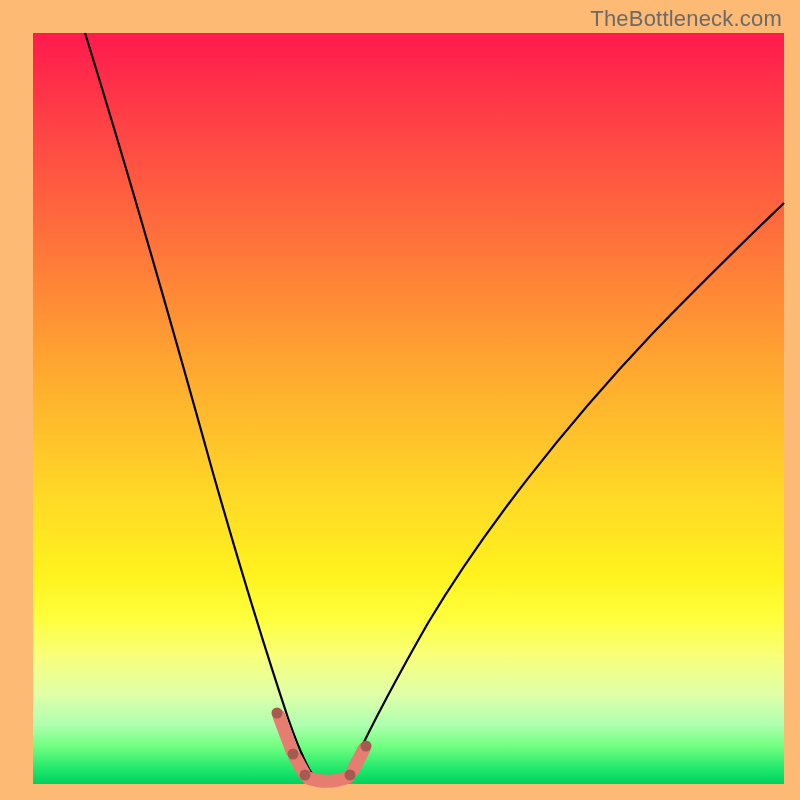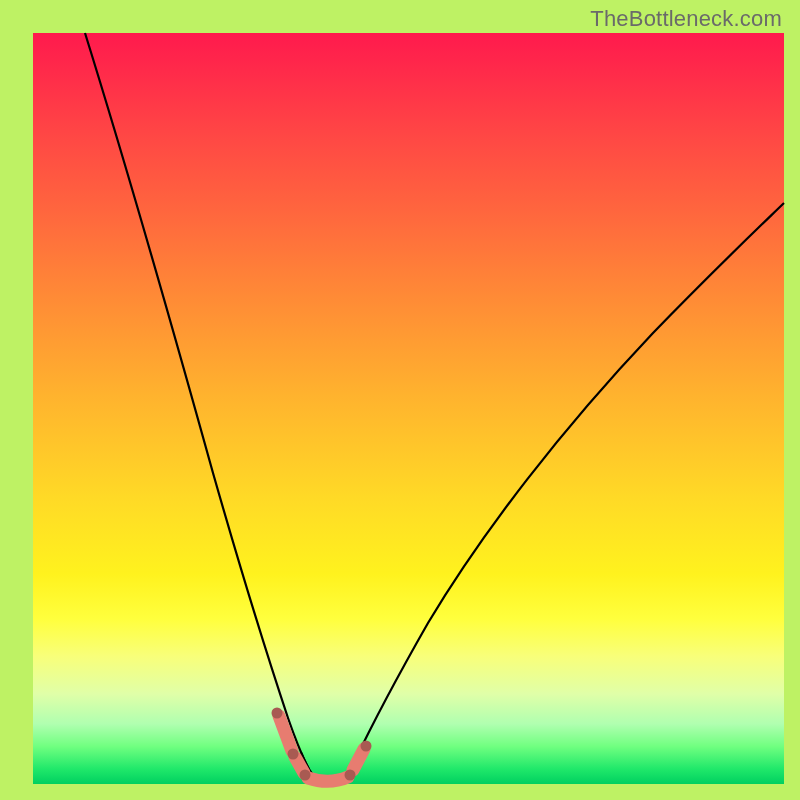--- a/index.html
+++ b/index.html
@@ -10,21 +10,21 @@
     background: #000;
     overflow: hidden;
     font-family: Arial, Helvetica, sans-serif;
   }
   .frame {
     position: absolute;
     left: 0;
     top: 0;
     width: 800px;
     height: 800px;
-    background: #bef264;
+    background: #fdba74;
   }
   .plot-area {
     position: absolute;
     left: 33px;
     top: 33px;
     width: 751px;
     height: 751px;
     background: linear-gradient(to bottom,
       #ff1a4d 0%,
       #ff2a4a 5%,

